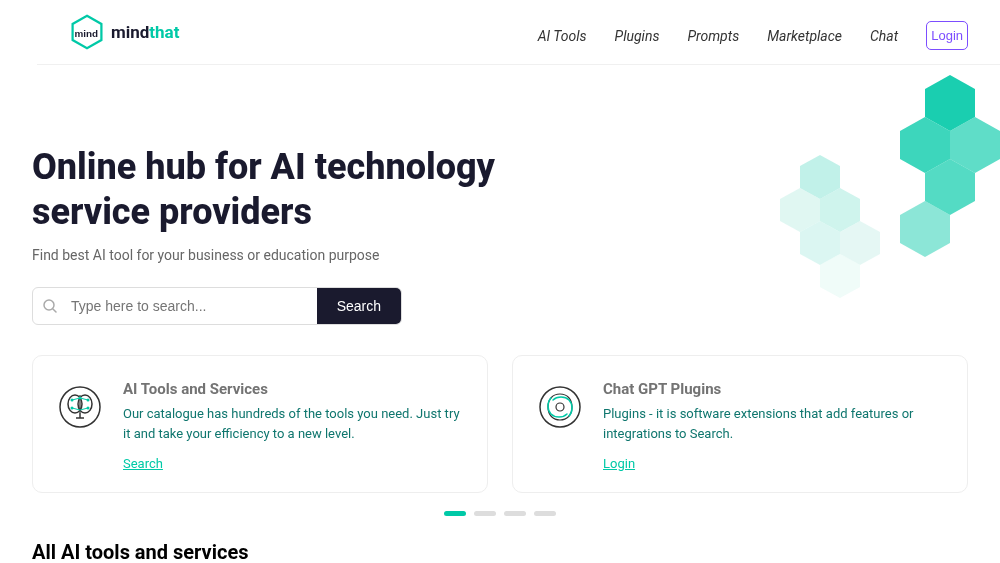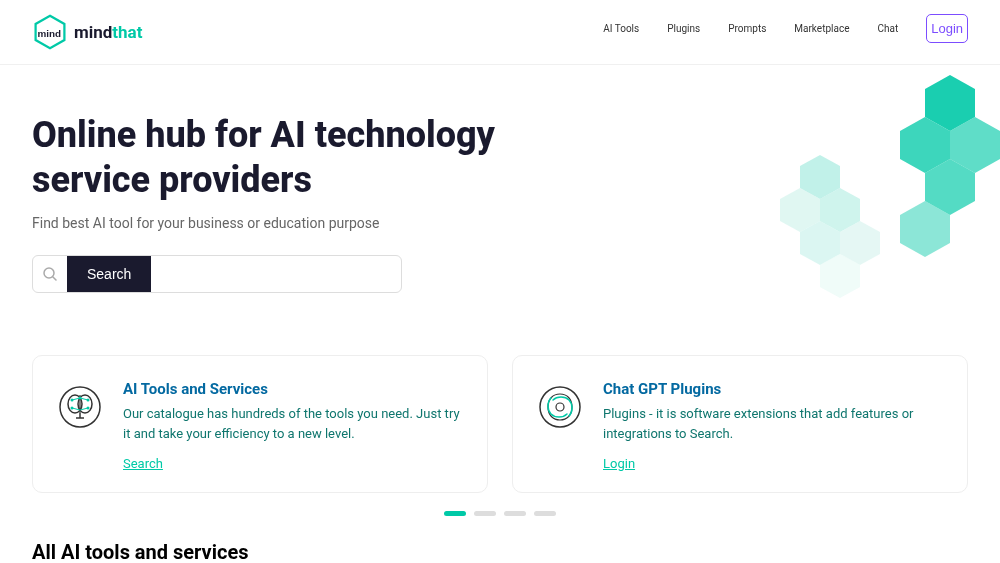--- a/index.html
+++ b/index.html
@@ -1,40 +1,40 @@
 <!DOCTYPE html>
 <html><head>
   <meta charset="utf-8">
   <style>
     * { margin: 0; padding: 0; box-sizing: border-box; }
     body { font-family: -apple-system, BlinkMacSystemFont, 'Segoe UI', Roboto, sans-serif; background: #fff; color: #222; width: 1000px; min-height: 563px; overflow: hidden; }
 
     
     nav {
-      display: flex; align-items: flex-start; justify-content: space-between;
-      padding: 14px 32px; border-bottom: 1px solid #f0f0f0;
+      display: flex; align-items: flex-end; justify-content: space-between;
+      padding: 14px 32px; border-bottom: 1px solid #f0f0f0; margin-left: 37px;
     }
     .logo-wrap { display: flex; align-items: center; gap: 6px; }
     .logo-hex {
       width: 36px; height: 36px;
       display: flex; align-items: center; justify-content: center;
     }
     .logo-hex svg { width: 36px; height: 36px; }
     .logo-text { font-weight: 700; font-size: 17px; color: #1a1a2e; }
     .logo-text span { color: #00c9a7; }
     .nav-links { display: flex; align-items: center; gap: 28px; }
-    .nav-link { font-size: 10px; color: #333; text-decoration: none; cursor: pointer; }
+    .nav-link { font-size: 14px; color: #333; text-decoration: none; cursor: pointer; font-style: italic; }
     .login-btn {
       font-size: 13px; padding: 6px 4px; border: 1.5px solid #7c4dff;
       background: #fff; color: #7c4dff; border-radius: 5px; cursor: pointer;
     }
 
     
     .hero {
-      display: flex; align-items: flex-start; justify-content: space-between;
+      display: flex; align-items: flex-end; justify-content: space-between;
       padding: 48px 32px 20px 32px; position: relative; min-height: 280px;
     }
     .hero-left { max-width: 520px; }
     .hero-title { font-size: 36px; font-weight: 800; line-height: 1.25; color: #1a1a2e; margin-bottom: 12px; }
     .hero-sub { font-size: 14px; color: #666; margin-bottom: 24px; }
     .search-bar {
       display: flex; align-items: center; gap: 0;
       border: 1.5px solid #ddd; border-radius: 6px; overflow: hidden;
       background: #fff; width: 370px;
     }
@@ -62,21 +62,21 @@
       display: flex; gap: 24px; align-items: stretch;
     }
     .card {
       flex: 1; border: 1.5px solid #eee; border-radius: 10px;
       padding: 24px 20px 20px 20px; background: #fff;
       display: flex; gap: 16px; align-items: flex-start;
     }
     .card-icon { flex-shrink: 0; width: 54px; height: 54px; }
     .card-icon svg { width: 54px; height: 54px; }
     .card-body {}
-    .card-title { font-size: 15px; font-weight: 700; color: #0369a1; margin-bottom: 6px; }
+    .card-title { font-size: 15px; font-weight: 700; color: #737373; margin-bottom: 6px; }
     .card-desc { font-size: 13px; color: #0f766e; line-height: 1.5; margin-bottom: 10px; }
     .card-link { font-size: 13px; color: #00c9a7; text-decoration: underline; cursor: pointer; }
 
     
     .dots { display: flex; gap: 8px; justify-content: center; margin: 18px 0 6px 0; }
     .dot { width: 22px; height: 5px; border-radius: 3px; background: #ddd; }
     .dot.active { background: #00c9a7; }
 
     
     .bottom-section { padding: 18px 32px 12px 32px; }
@@ -112,20 +112,21 @@
       <span>service providers</span>
     </div>
     <div class="hero-sub">Find best AI tool for your business or education purpose</div>
     <div class="search-bar">
       <div class="search-icon-wrap">
         <svg width="14" height="14" viewBox="0 0 14 14" fill="none" xmlns="http://www.w3.org/2000/svg">
           <circle cx="6" cy="6" r="5" stroke="#aaa" stroke-width="1.5"></circle>
           <line x1="10" y1="10" x2="13" y2="13" stroke="#aaa" stroke-width="1.5" stroke-linecap="round"></line>
         </svg>
       </div>
+      <input type="text" class="search-input" placeholder="Type here to search..." style="">
       <button class="search-btn">Search</button>
     </div>
   </div>
 
   <div class="hero-right">
     <svg width="320" height="280" viewBox="0 0 320 280" fill="none" xmlns="http://www.w3.org/2000/svg">
 
       <g opacity="0.9">
 
         <polygon points="270,10 295,24 295,52 270,66 245,52 245,24" fill="#00c9a7"></polygon>

